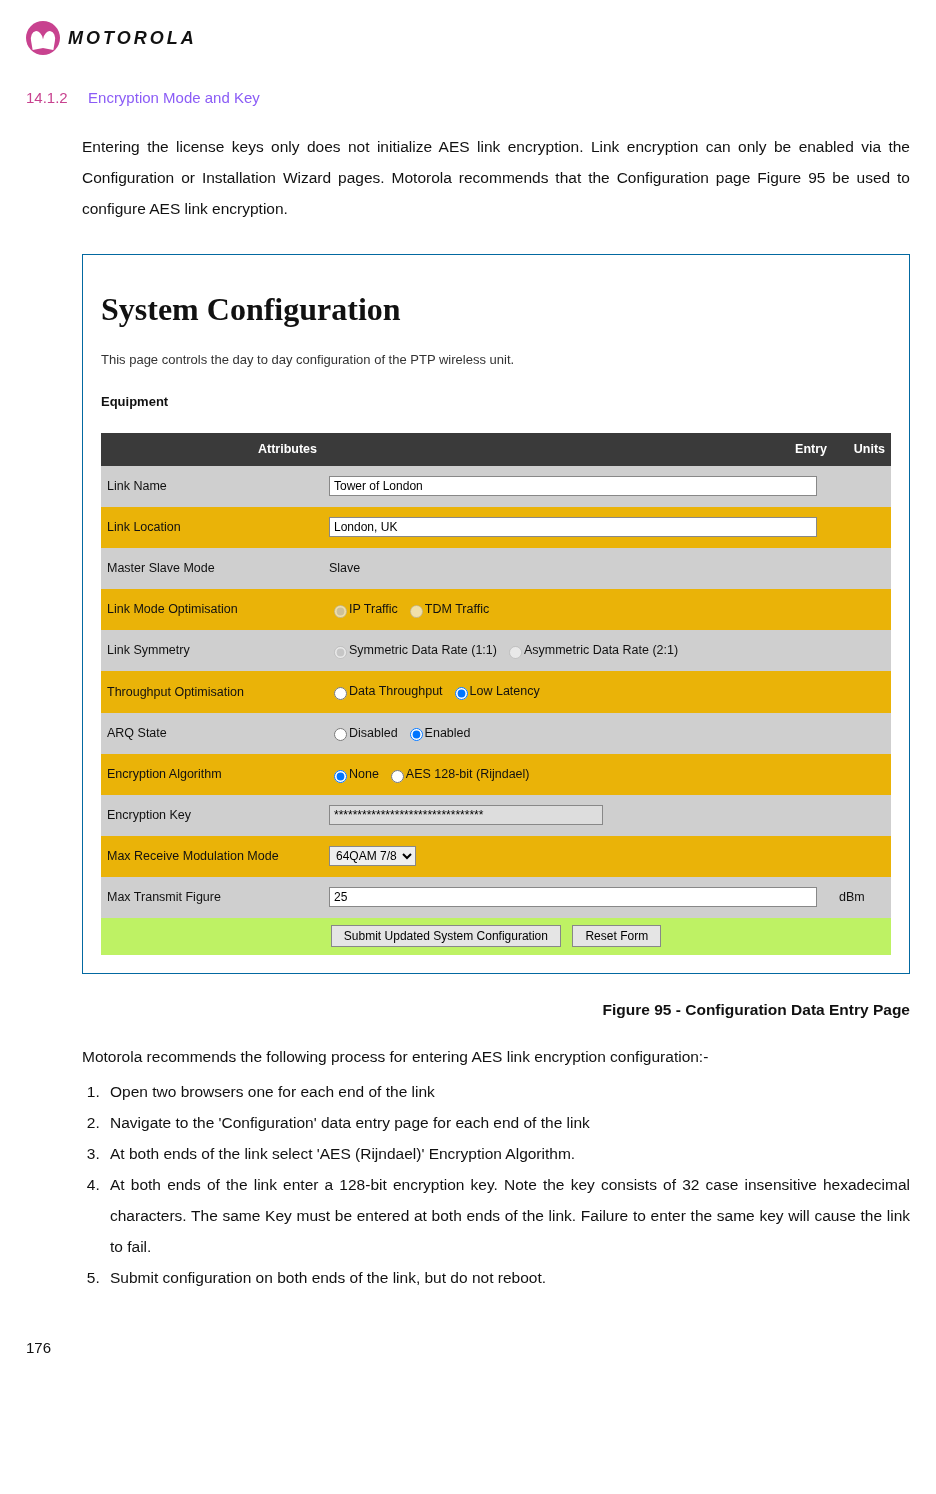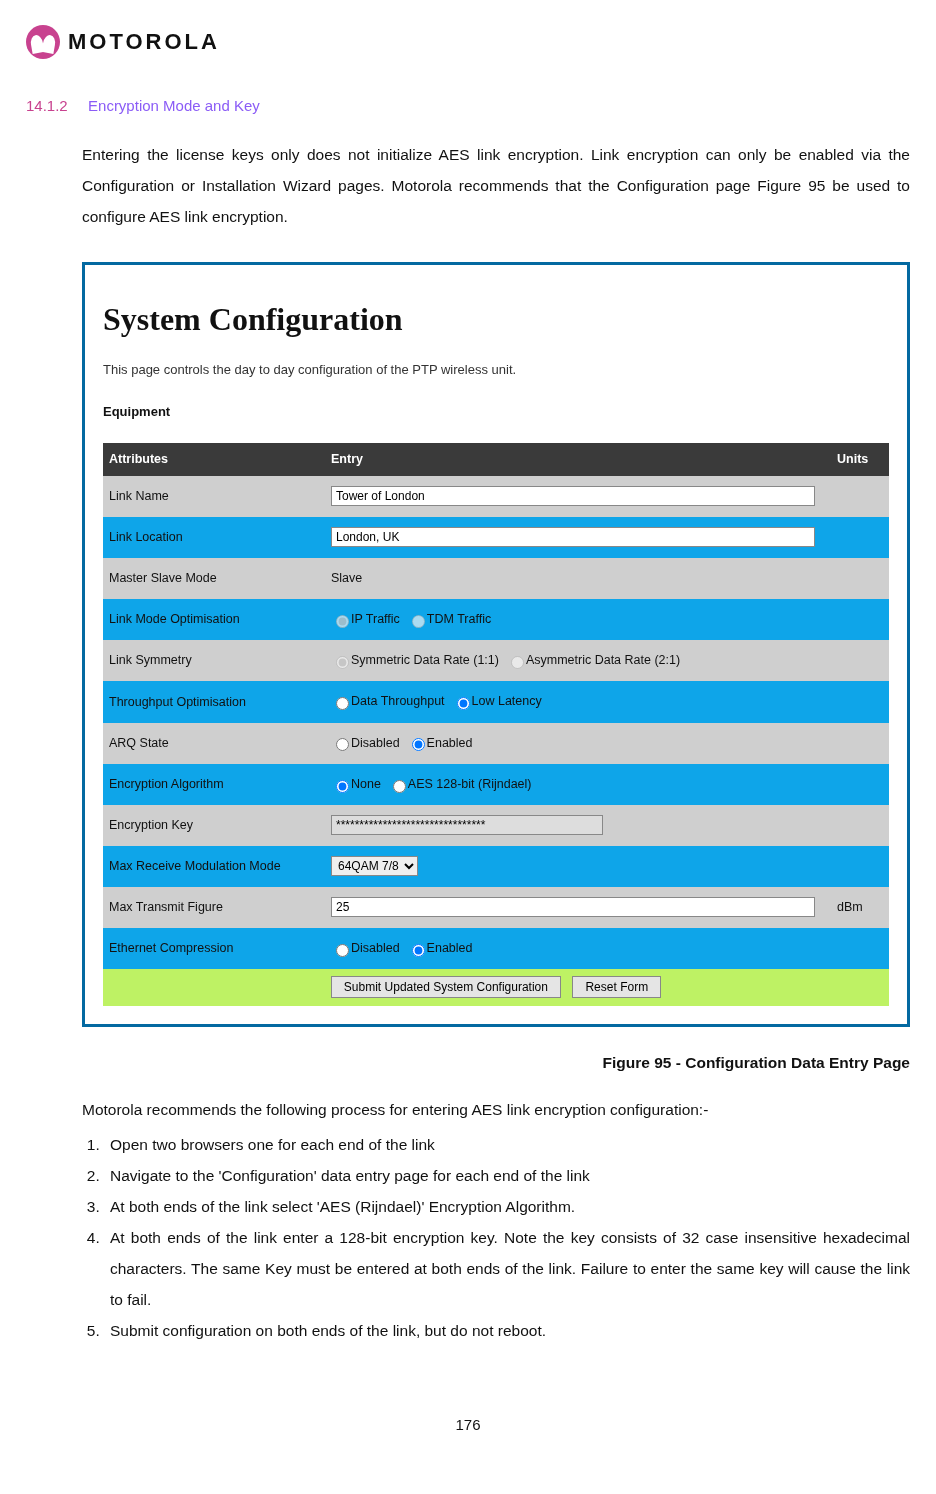--- a/index.html
+++ b/index.html
@@ -1,46 +1,46 @@
 <!DOCTYPE html>
 <html><head>
 <meta charset="utf-8">
 <style>
 body { font-family: Arial, Helvetica, sans-serif; color:#111; margin:0; padding:20px 26px 40px 26px; width:884px; font-size:15.5px; line-height:2; }
 .header-row { display:flex; align-items:center; gap:8px; margin-bottom:26px; }
 .logo-circle { width:34px; height:34px; border-radius:50%; background:#c8428f; position:relative; }
 .logo-circle::before, .logo-circle::after { content:""; position:absolute; bottom:6px; width:12px; height:18px; background:#fff; border-radius:50% 50% 0 0; }
 .logo-circle::before { left:5px; transform:rotate(-10deg); }
 .logo-circle::after { right:5px; transform:rotate(10deg); }
-.wordmark { font-family: Arial, Helvetica, sans-serif; font-weight:900; font-size:22px; letter-spacing:3px; }
+.wordmark { font-family: Arial, Helvetica, sans-serif; font-weight:900; font-size:18px; letter-spacing:3px; font-style:italic; }
 .sec-num { color:#c8428f; font-size:15px; margin-right:16px; }
 .sec-title { color:#8b5cf6; font-size:15px; }
 .heading-line { margin-bottom:18px; }
 .body-indent { margin-left:56px; text-align:justify; }
-.figure-frame { border:3px solid #0369a1; margin:30px 0 20px 56px; padding:22px 18px 18px 18px; background:#fff; }
+.figure-frame { border:1px solid #0369a1; margin:30px 0 20px 56px; padding:22px 18px 18px 18px; background:#fff; }
 .fig-title { font-family: Georgia, "Times New Roman", serif; font-weight:bold; font-size:32px; margin-bottom:6px; }
 .fig-sub { font-size:13px; color:#333; margin-bottom:16px; }
 .equip-label { font-size:13px; font-weight:bold; margin-bottom:18px; }
 .cfg-table { width:100%; border-collapse:collapse; font-size:12.5px; }
-.cfg-table th { background:#3a3a3a; color:#fff; text-align:left; padding:4px 6px; font-weight:bold; }
+.cfg-table th { background:#3a3a3a; color:#fff; text-align:right; padding:4px 6px; font-weight:bold; }
 .cfg-table td { padding:8px 6px; vertical-align:middle; }
 .row-dk td { background:#cfcfcf; }
-.row-lt td { background:#0ea5e9; }
+.row-lt td { background:#eab308; }
 .attr-col { width:210px; }
 .units-col { width:46px; }
 .txt-input { font-family:inherit; font-size:12px; padding:2px 4px; border:1px solid #888; background:#fff; width:98%; box-sizing:border-box; }
 .sel { font-family:inherit; font-size:12px; padding:1px 2px; border:1px solid #888; background:#efefef; }
 .radio-lbl { font-size:12.5px; vertical-align:middle; }
 .radio-in { vertical-align:middle; margin-right:2px; }
 .btn { font-size:12px; padding:3px 12px; border:1px solid #888; background:#e5e5e5; margin:0 4px; }
 .submit-row td { background:#bef264; text-align:center; padding:6px 0; }
 .caption { text-align:right; font-weight:bold; margin:8px 0 16px 0; }
 ol.steps { padding-left:78px; margin-top:4px; }
 ol.steps li { padding-left:6px; text-align:justify; margin-bottom:0; }
-.page-num { text-align:center; margin-top:64px; font-size:15px; }
+.page-num { margin-top:40px; font-size:15px; }
 </style>
 </head>
 <body>
 
 <div class="header-row">
   <div class="logo-circle"></div>
   <div class="wordmark">MOTOROLA</div>
 </div>
 
 <div class="heading-line">
@@ -124,28 +124,20 @@
     <tr class="row-lt">
       <td>Max Receive Modulation Mode</td>
       <td><select class="sel"><option>64QAM 7/8</option></select></td>
       <td></td>
     </tr>
     <tr class="row-dk">
       <td>Max Transmit Figure</td>
       <td><input class="txt-input" value="25" style=""></td>
       <td>dBm</td>
     </tr>
-    <tr class="row-lt">
-      <td>Ethernet Compression</td>
-      <td>
-        <input type="radio" class="radio-in" style=""><span class="radio-lbl">Disabled</span>
-        &nbsp;<input type="radio" class="radio-in" checked="" style=""><span class="radio-lbl">Enabled</span>
-      </td>
-      <td></td>
-    </tr>
     <tr class="submit-row">
       <td colspan="3">
         <button class="btn">Submit Updated System Configuration</button>
         <button class="btn">Reset Form</button>
       </td>
     </tr>
   </tbody>
     </table>
 </div>
 

